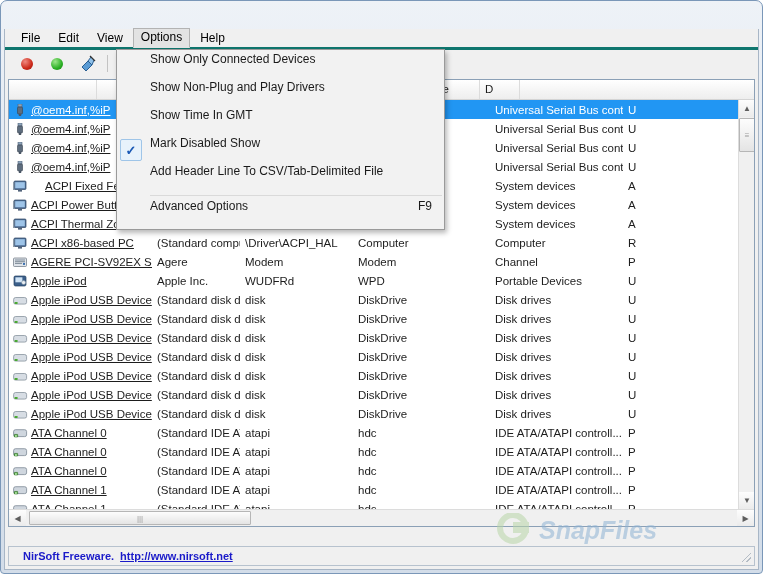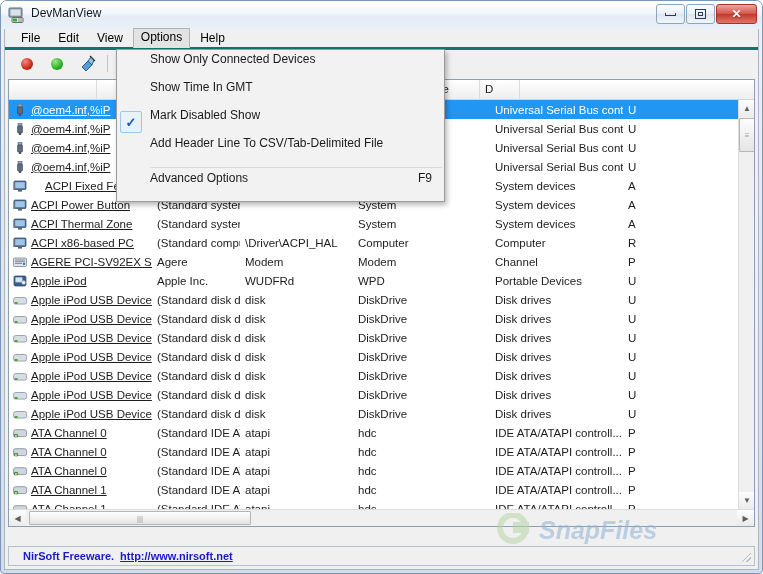--- a/index.html
+++ b/index.html
@@ -216,41 +216,20 @@
     position:absolute; left: 490px; top: 512px; width:220px; height:34px;
     pointer-events:none; opacity:.55; z-index: 20;
     font-family: "Liberation Sans", sans-serif;
   }
 </style>
 </head>
 <body>
 
 <div id="window">
 
-  <div id="titlebar">
-    <svg id="title-icon" viewBox="0 0 18 18">
-      <rect x="1" y="2" width="13" height="9" rx="1" fill="#9aa7b5" stroke="#5d6b7a" stroke-width="1"></rect>
-      <rect x="2.5" y="3.5" width="10" height="6" fill="#d8e2ec"></rect>
-      <rect x="4" y="11.5" width="11" height="5" rx="1" fill="#e8e8e8" stroke="#6b6b6b" stroke-width="1"></rect>
-      <rect x="5" y="12.5" width="4" height="3" fill="#2fae2f"></rect>
-      <rect x="10" y="12.5" width="4" height="1" fill="#8a8a8a"></rect>
-      <rect x="10" y="14.5" width="4" height="1" fill="#8a8a8a"></rect>
-    </svg>
-    <div id="title-text">DevManView</div>
-
-    <div class="winbtn" id="btn-min">
-      <span class="gl-min"></span>
-    </div>
-    <div class="winbtn" id="btn-max">
-      <span class="gl-max"></span>
-    </div>
-    <div class="winbtn" id="btn-close">
-      <span>✕</span>
-    </div>
-  </div>
 
   <div id="client">
 
     <div id="menubar">
       <div class="menu-item">File</div>
       <div class="menu-item">Edit</div>
       <div class="menu-item">View</div>
       <div class="menu-item open">Options</div>
       <div class="menu-item">Help</div>
     </div>
@@ -600,20 +579,23 @@
       <rect x="22" y="9" width="16" height="11" fill="#b9d6a8"></rect>
       <text x="48" y="26" font-family="Liberation Sans, sans-serif" font-size="25" font-weight="bold" font-style="italic" fill="#8fb3d4">SnapFiles</text>
     </g>
   </svg>
 
   <div id="dropdown">
       <div class="dd-item">
         <span>Show Only Connected Devices</span>
       </div>
       <div class="dd-item">
+        <span>Show Non-Plug and Play Drivers</span>
+      </div>
+      <div class="dd-item">
         <span>Show Time In GMT</span>
       </div>
       <div class="dd-item">
         <span class="dd-check">✓</span>
         <span>Mark Disabled Show</span>
       </div>
       <div class="dd-item">
         <span>Add Header Line To CSV/Tab-Delimited File</span>
       </div>
       <div class="dd-sep"></div>

